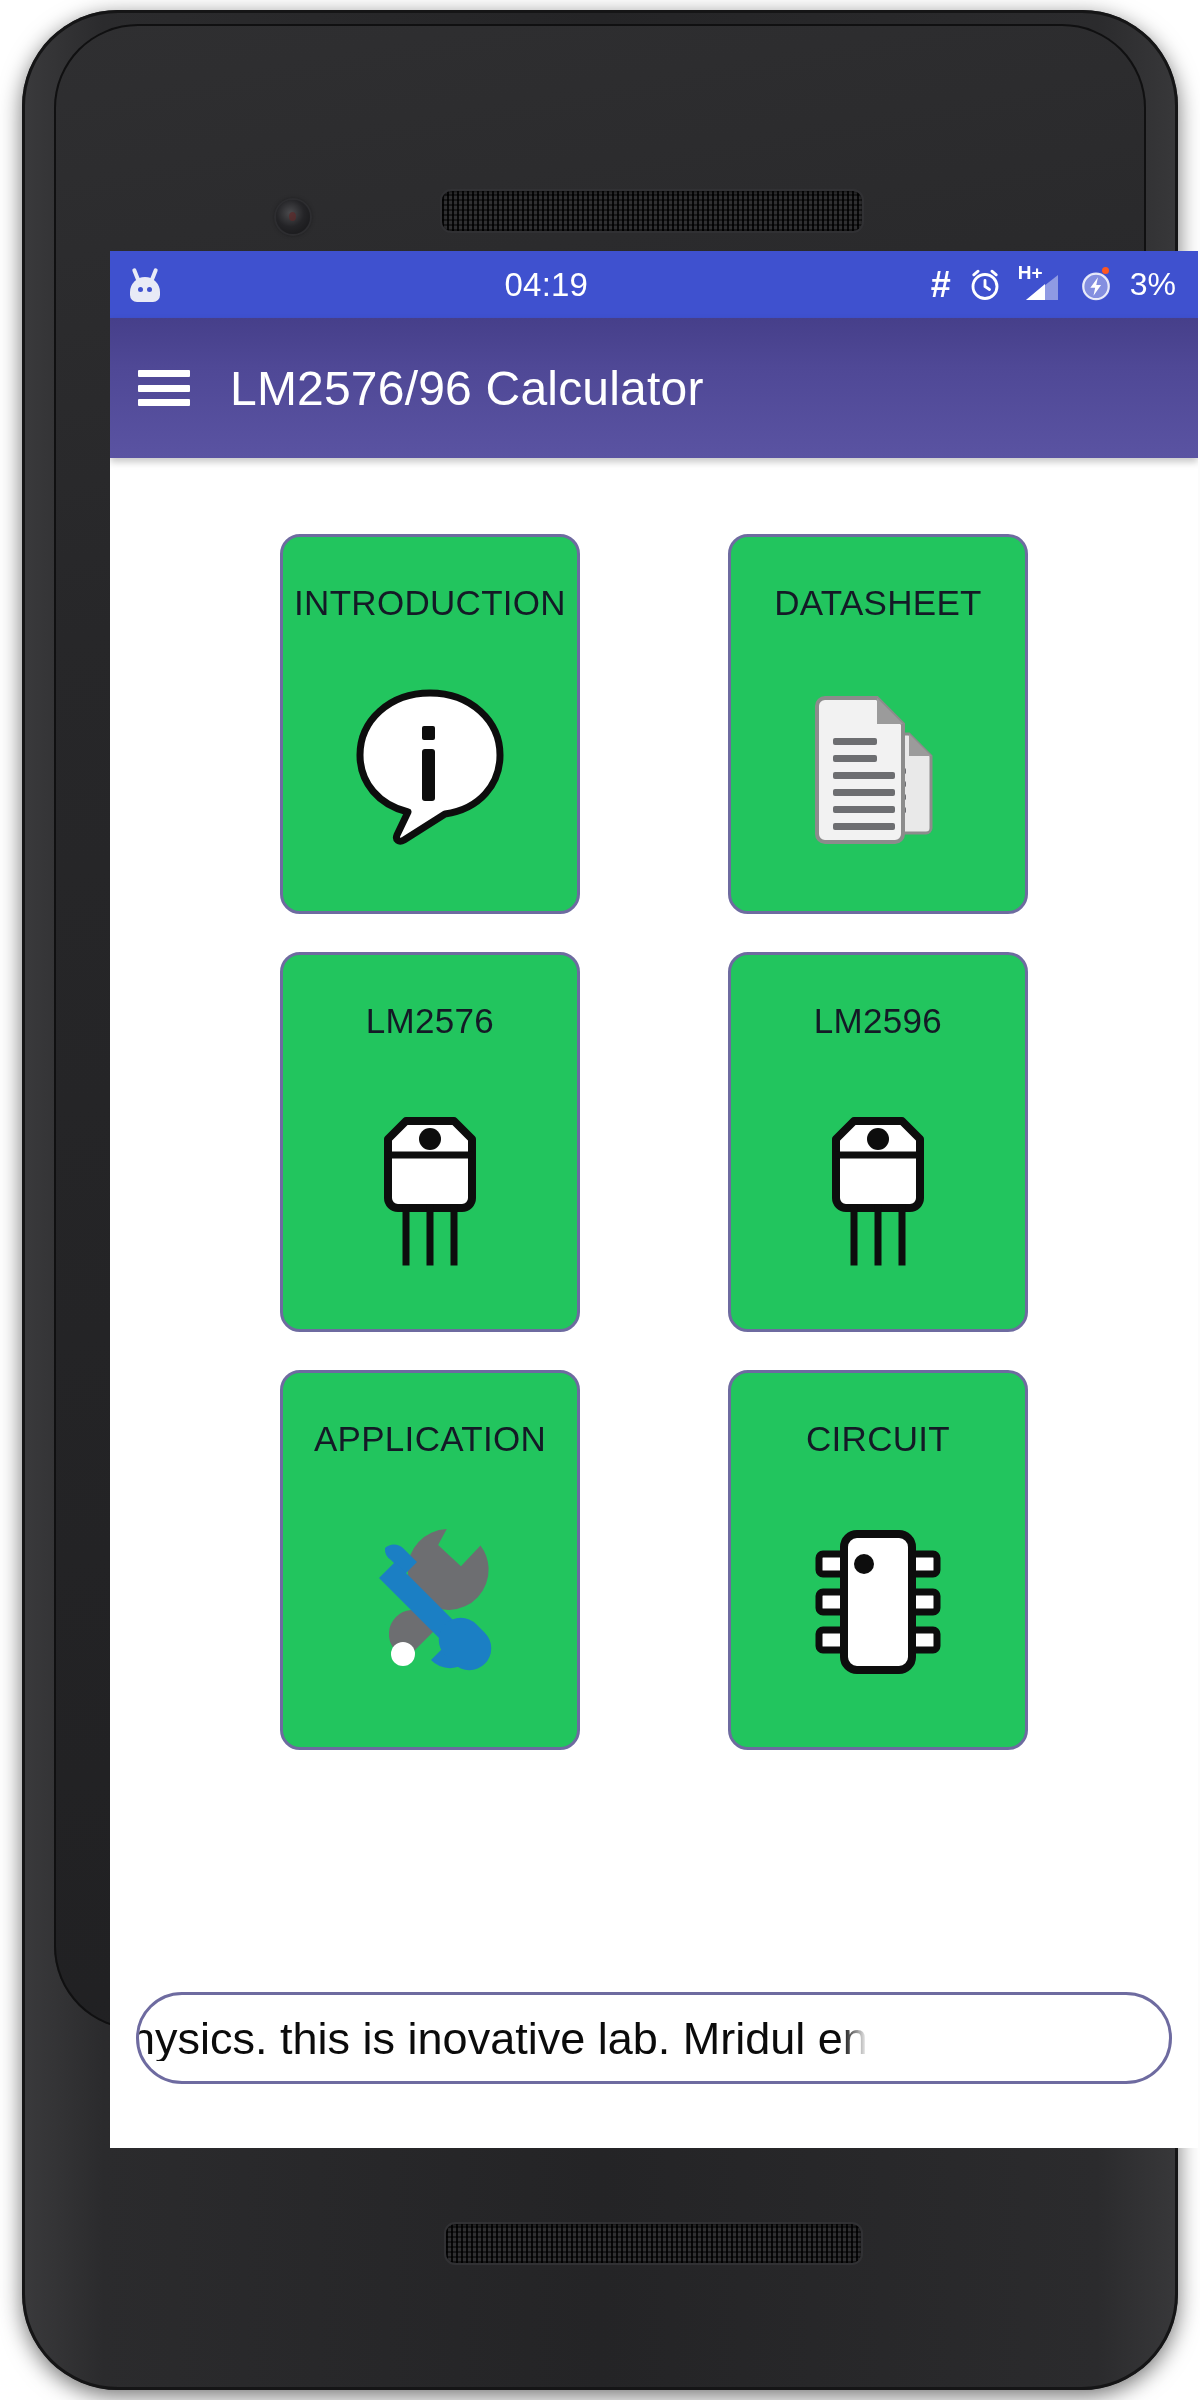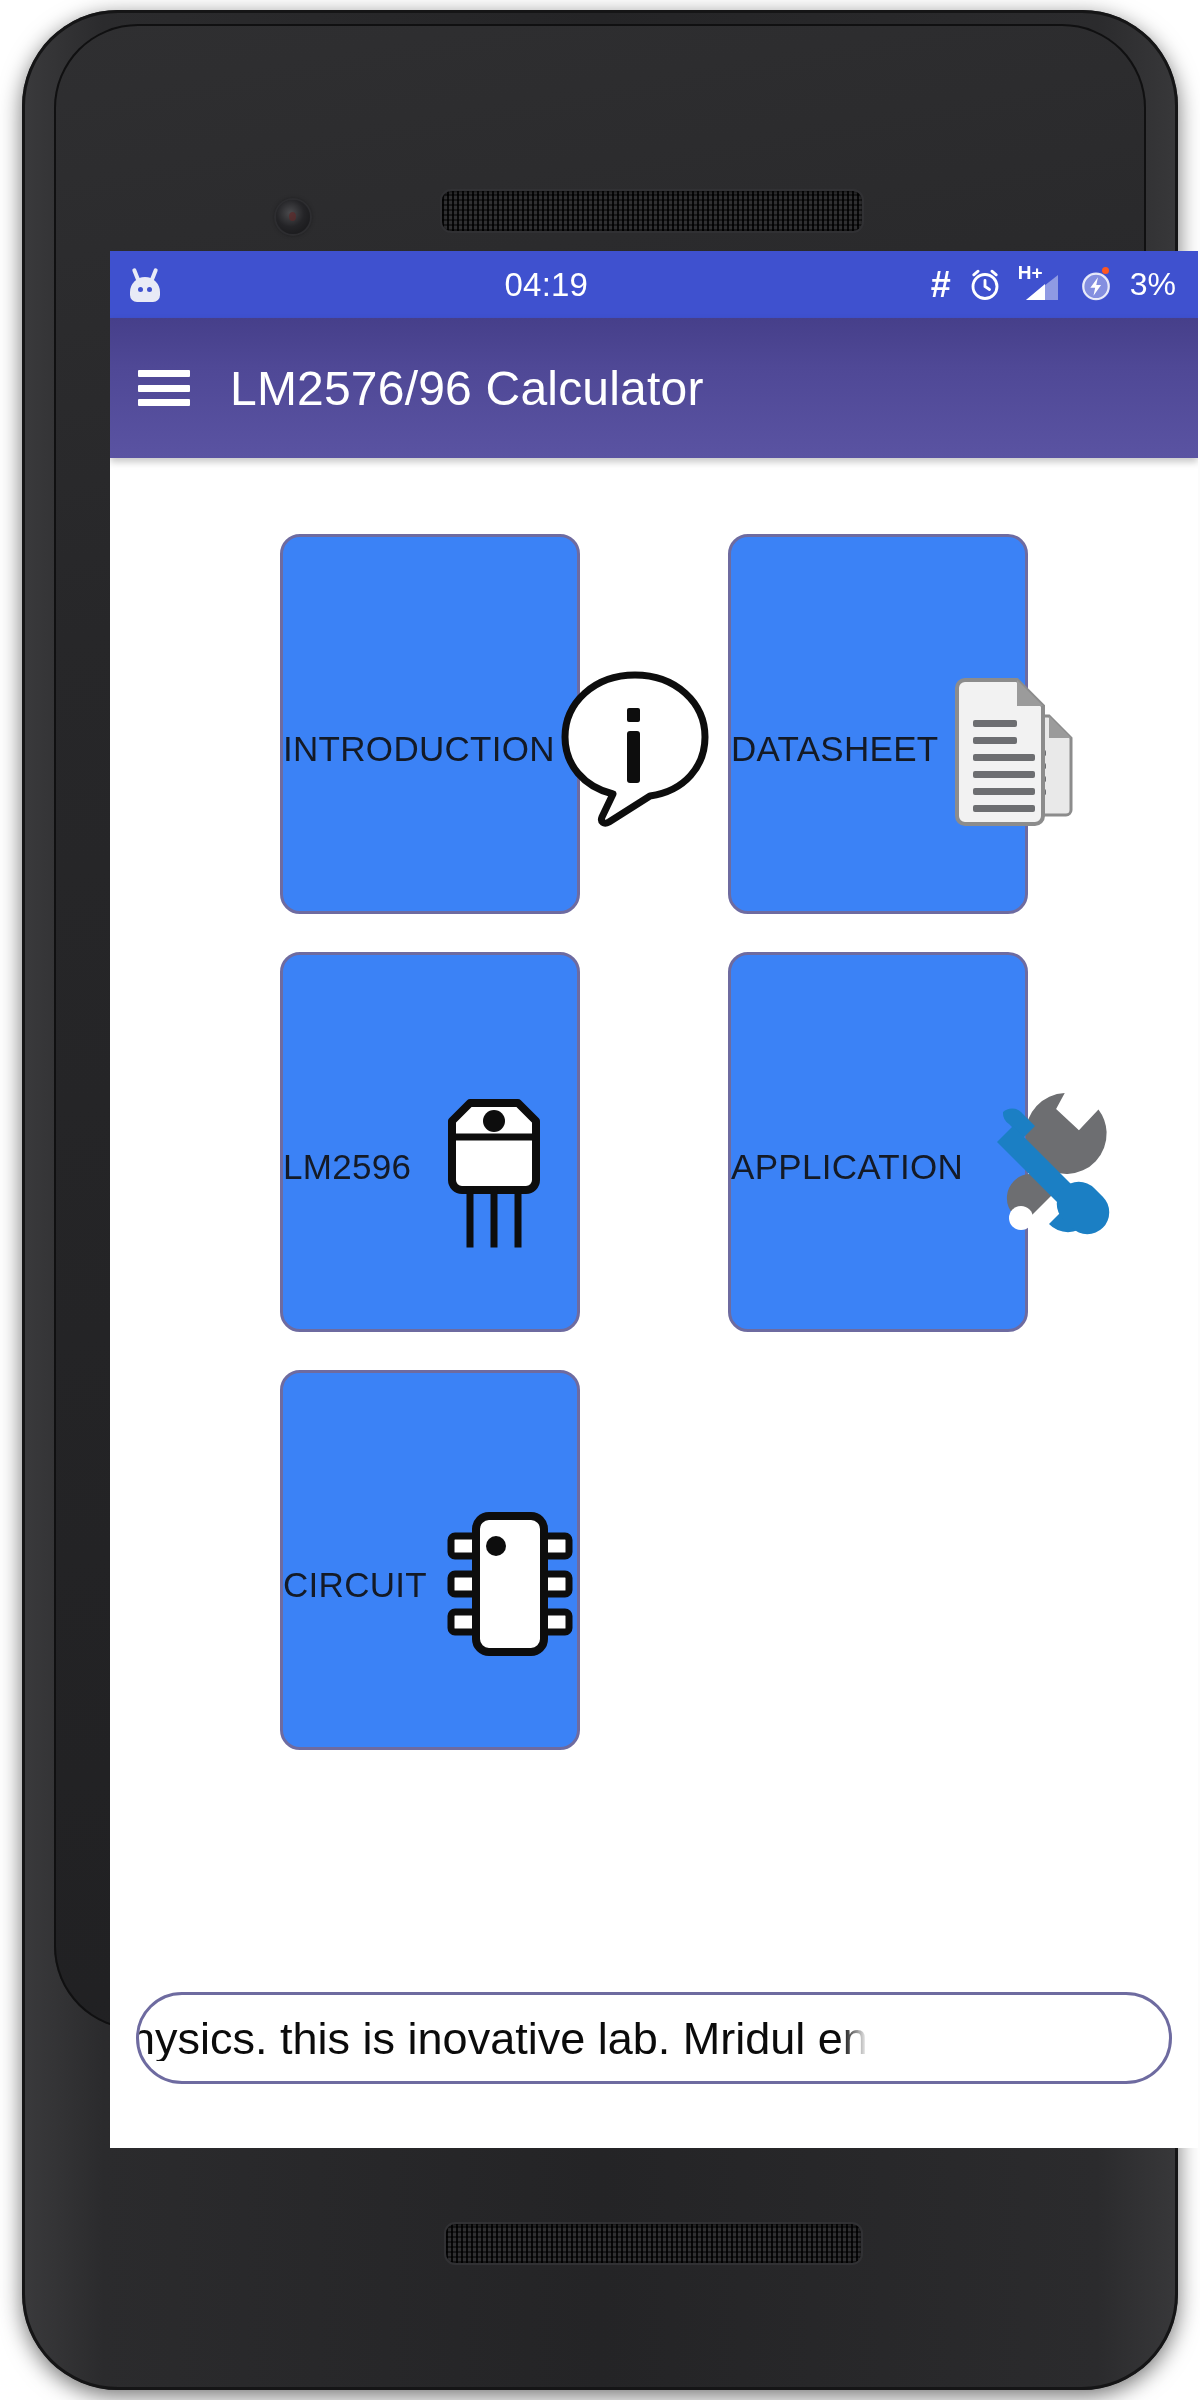--- a/index.html
+++ b/index.html
@@ -198,23 +198,23 @@
     grid-template-columns: 300px 300px;
     grid-auto-rows: 380px;
     justify-content: center;
     column-gap: 148px;
     row-gap: 38px;
   }
 
   .card {
     border: 3px solid #6e6ba0;
     border-radius: 20px;
-    background: #3b82f6;
+    background: #22c55e;
     display: flex;
-    flex-direction: row;
+    flex-direction: column;
     align-items: center;
     padding-top: 48px;
   }
   .card-label {
     font-size: 35px;
     color: #141a26;
     letter-spacing: .3px;
     line-height: 1;
     white-space: nowrap;
   }
@@ -365,38 +365,53 @@
                     <rect x="34" y="73" width="44" height="7" rx="2"></rect>
                     <rect x="34" y="90" width="62" height="7" rx="2"></rect>
                     <rect x="34" y="107" width="62" height="7" rx="2"></rect>
                     <rect x="34" y="124" width="62" height="7" rx="2"></rect>
                     <rect x="34" y="141" width="62" height="7" rx="2"></rect>
                   </g>
                 </svg>
               </div>
             </div>
 
-
-            <div class="card">
-              <div class="card-label">LM2596</div>
+            <div class="card">
+              <div class="card-label">LM2576</div>
               <div class="card-icon">
                 <svg width="138" height="180" viewBox="0 0 138 180">
                   <path d="M27 45 L45 27 H93 L111 45 V104 a10 10 0 0 1 -10 10 H37 a10 10 0 0 1 -10 -10 Z" fill="#ffffff" stroke="#0d0d0d" stroke-width="8" stroke-linejoin="round"></path>
                   <line x1="27" y1="61" x2="111" y2="61" stroke="#0d0d0d" stroke-width="7"></line>
                   <circle cx="69" cy="45" r="11" fill="#0d0d0d"></circle>
                   <g stroke="#0d0d0d" stroke-width="7" stroke-linecap="square">
                     <line x1="45" y1="114" x2="45" y2="168"></line>
                     <line x1="69" y1="114" x2="69" y2="168"></line>
                     <line x1="93" y1="114" x2="93" y2="168"></line>
                   </g>
                 </svg>
               </div>
             </div>
 
             <div class="card">
+              <div class="card-label">LM2596</div>
+              <div class="card-icon">
+                <svg width="138" height="180" viewBox="0 0 138 180">
+                  <path d="M27 45 L45 27 H93 L111 45 V104 a10 10 0 0 1 -10 10 H37 a10 10 0 0 1 -10 -10 Z" fill="#ffffff" stroke="#0d0d0d" stroke-width="8" stroke-linejoin="round"></path>
+                  <line x1="27" y1="61" x2="111" y2="61" stroke="#0d0d0d" stroke-width="7"></line>
+                  <circle cx="69" cy="45" r="11" fill="#0d0d0d"></circle>
+                  <g stroke="#0d0d0d" stroke-width="7" stroke-linecap="square">
+                    <line x1="45" y1="114" x2="45" y2="168"></line>
+                    <line x1="69" y1="114" x2="69" y2="168"></line>
+                    <line x1="93" y1="114" x2="93" y2="168"></line>
+                  </g>
+                </svg>
+              </div>
+            </div>
+
+            <div class="card">
               <div class="card-label">APPLICATION</div>
               <div class="card-icon">
                 <svg width="170" height="168" viewBox="0 0 170 168">
 
                   <path d="M132 18 a44 44 0 0 0 -44 44 a44 44 0 0 0 4 18 l-8 8
                            a42 42 0 0 0 22 22 l8 -8 a44 44 0 0 0 18 4
                            a44 44 0 0 0 44 -44 a44 44 0 0 0 -8 -25 l-22 22 l-24 -24 Z" fill="#6d6e71" transform="translate(-18,-4) scale(0.92) rotate(-2 85 70)"></path>
 
                   <path d="M66 92 a24 24 0 0 1 18 6 l10 10 l-34 34 l-10 -10
                            a24 24 0 0 1 -6 -18 a24 24 0 0 1 22 -22 Z" fill="#6d6e71"></path>

